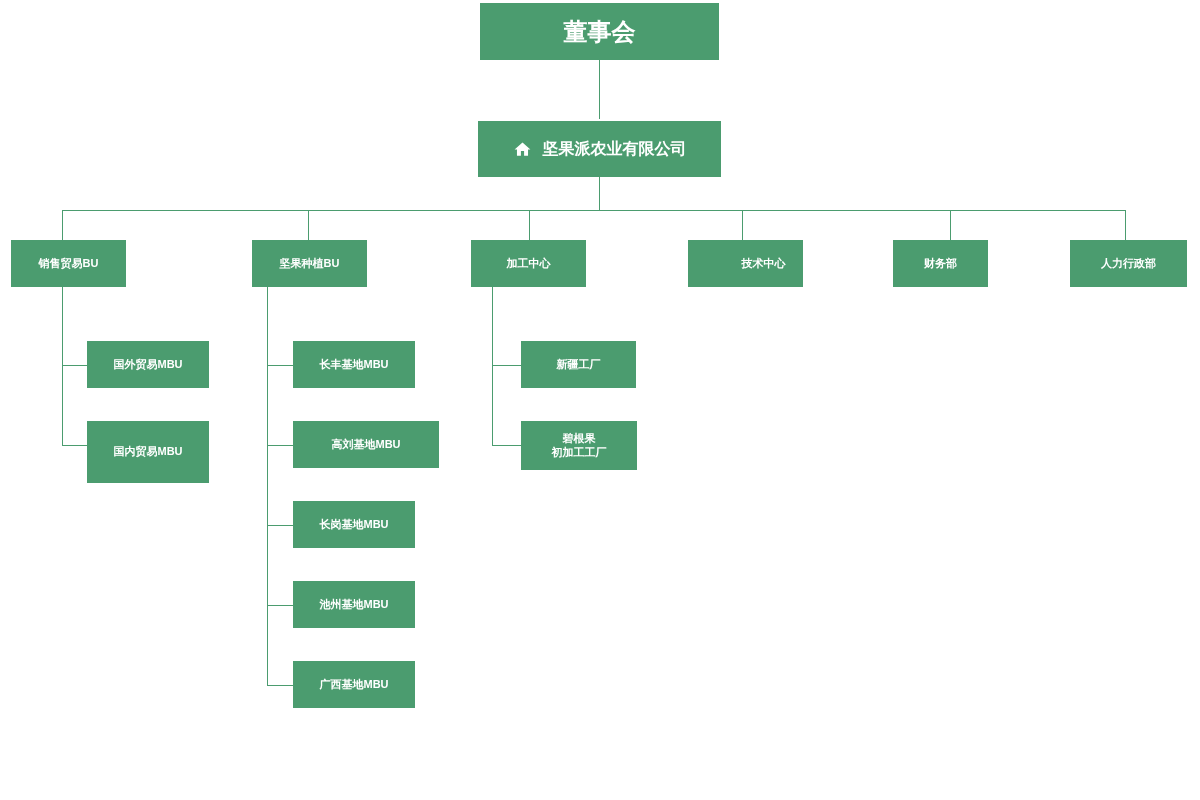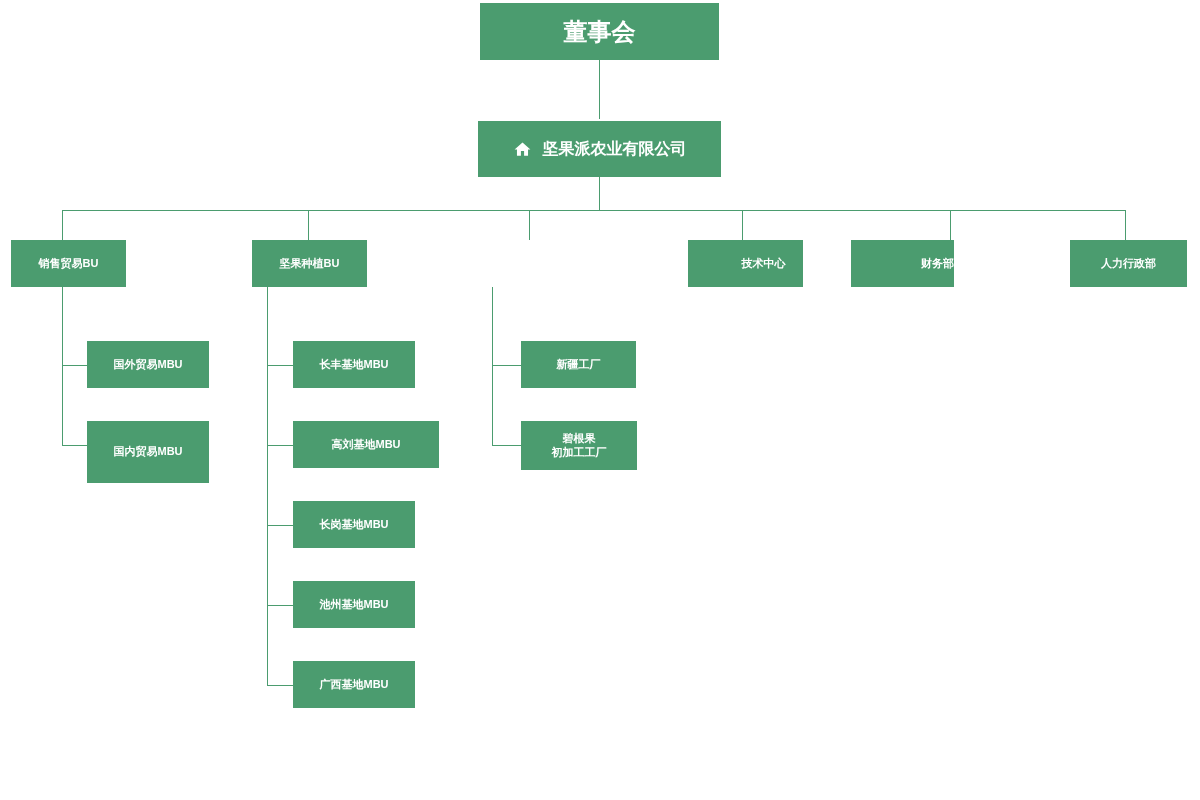--- a/index.html
+++ b/index.html
@@ -83,24 +83,27 @@
     </span>
     <span>坚果派农业有限公司</span>
   </div>
 
   <div class="node" style="left:11px; top:240px; width:115px; height:47px;">
     <span>销售贸易BU</span>
   </div>
   <div class="node" style="left:252px; top:240px; width:115px; height:47px;">
     <span>坚果种植BU</span>
   </div>
+  <div class="node" style="left:471px; top:240px; width:115px; height:47px;">
+    <span>加工中心</span>
+  </div>
   <div class="node" style="left:688px; top:240px; width:115px; height:47px;padding-left:36px;">
     <span>技术中心</span>
   </div>
-  <div class="node" style="left:851px; top:240px; width:103px; height:47px;justify-content:flex-end;">
+  <div class="node" style="left:893px; top:240px; width:95px; height:47px;">
     <span>财务部</span>
   </div>
   <div class="node" style="left:1070px; top:240px; width:117px; height:47px;">
     <span>人力行政部</span>
   </div>
 
   <div class="node" style="left:87px; top:341px; width:122px; height:47px;">
     <span>国外贸易MBU</span>
   </div>
   <div class="node" style="left:87px; top:421px; width:122px; height:62px;">

